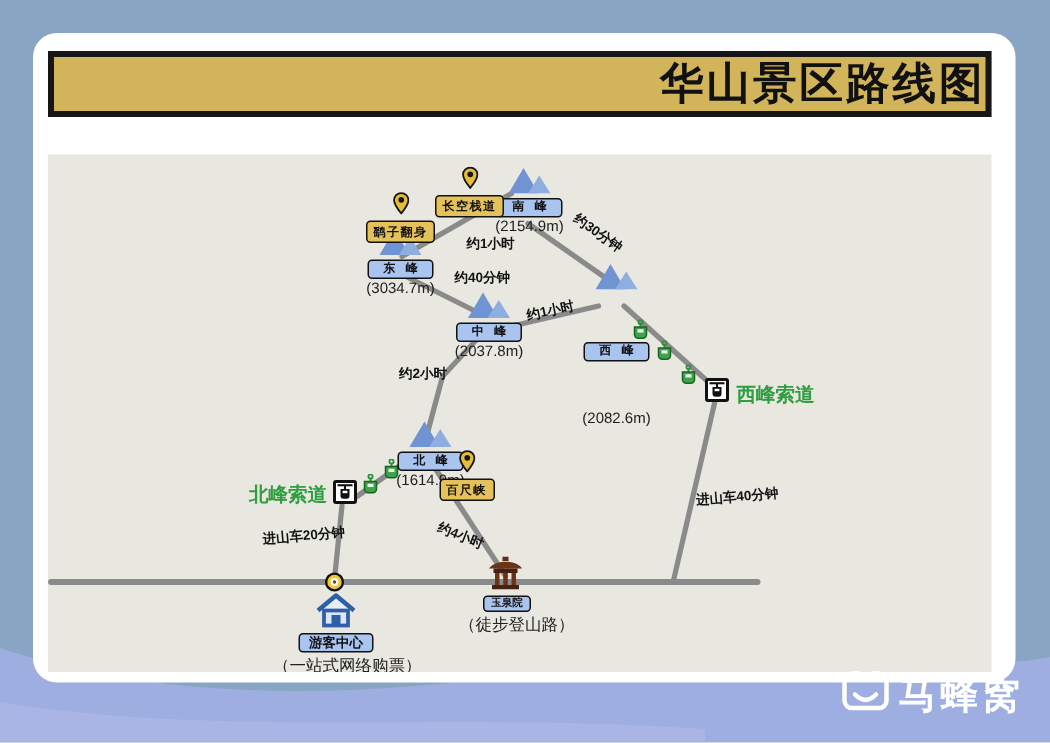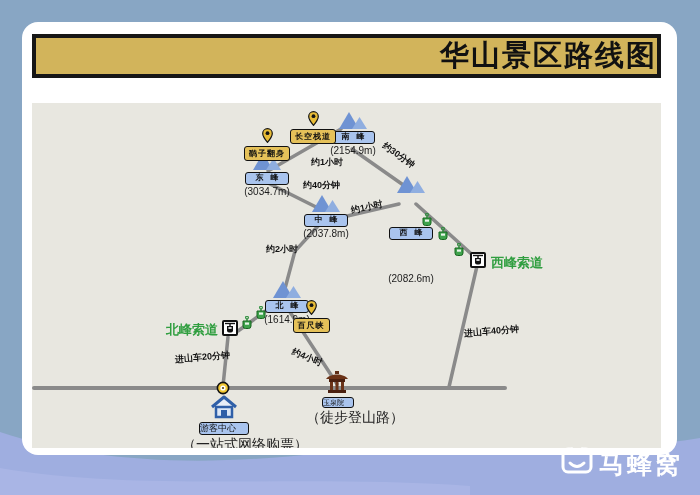--- a/index.html
+++ b/index.html
@@ -28,24 +28,24 @@
   
   .cable-text{position:absolute;font-size:13px;font-weight:bold;color:#2F9E3F;z-index:4;white-space:nowrap;}
   .station{position:absolute;width:16px;height:16px;box-sizing:border-box;background:#fff;border:2px solid #111;
            border-radius:2px;display:flex;align-items:center;justify-content:center;z-index:4;}
   .gondola{position:absolute;z-index:2;}
   
   .dur{position:absolute;font-size:9px;font-weight:bold;color:#111;white-space:nowrap;z-index:3;}
   
   .node{position:absolute;z-index:3;}
   .blue-tag{position:absolute;box-sizing:border-box;background:#A9C4EE;border:1.5px solid #111;border-radius:3px;
-            font-weight:normal;color:#111;text-align:left;z-index:4;white-space:nowrap;}
-  .note{position:absolute;font-size:14px;color:#222;z-index:3;white-space:nowrap;}
-  
-  .brand{position:absolute;left:560px;top:445px;display:flex;align-items:flex-end;z-index:5;}
+            font-weight:bold;color:#111;text-align:center;z-index:4;white-space:nowrap;}
+  .note{position:absolute;font-size:11px;color:#222;z-index:3;white-space:nowrap;}
+  
+  .brand{position:absolute;left:560px;top:445px;display:flex;align-items:center;z-index:5;}
   .brand-text{font-size:25px;font-weight:bold;color:#ffffff;letter-spacing:3px;margin-left:5px;}
 </style>
 </head>
 <body>
 
 <div class="stage">
 
   <svg class="bgwave" width="700" height="495">
     <path d="M0,432 C90,462 200,468 330,452 C470,435 580,458 700,438 L700,495 L0,495 Z" fill="#9FAEE0"></path>
     <path d="M0,468 C140,492 300,474 470,486 L470,495 L0,495 Z" fill="#A9B5E5"></path>

